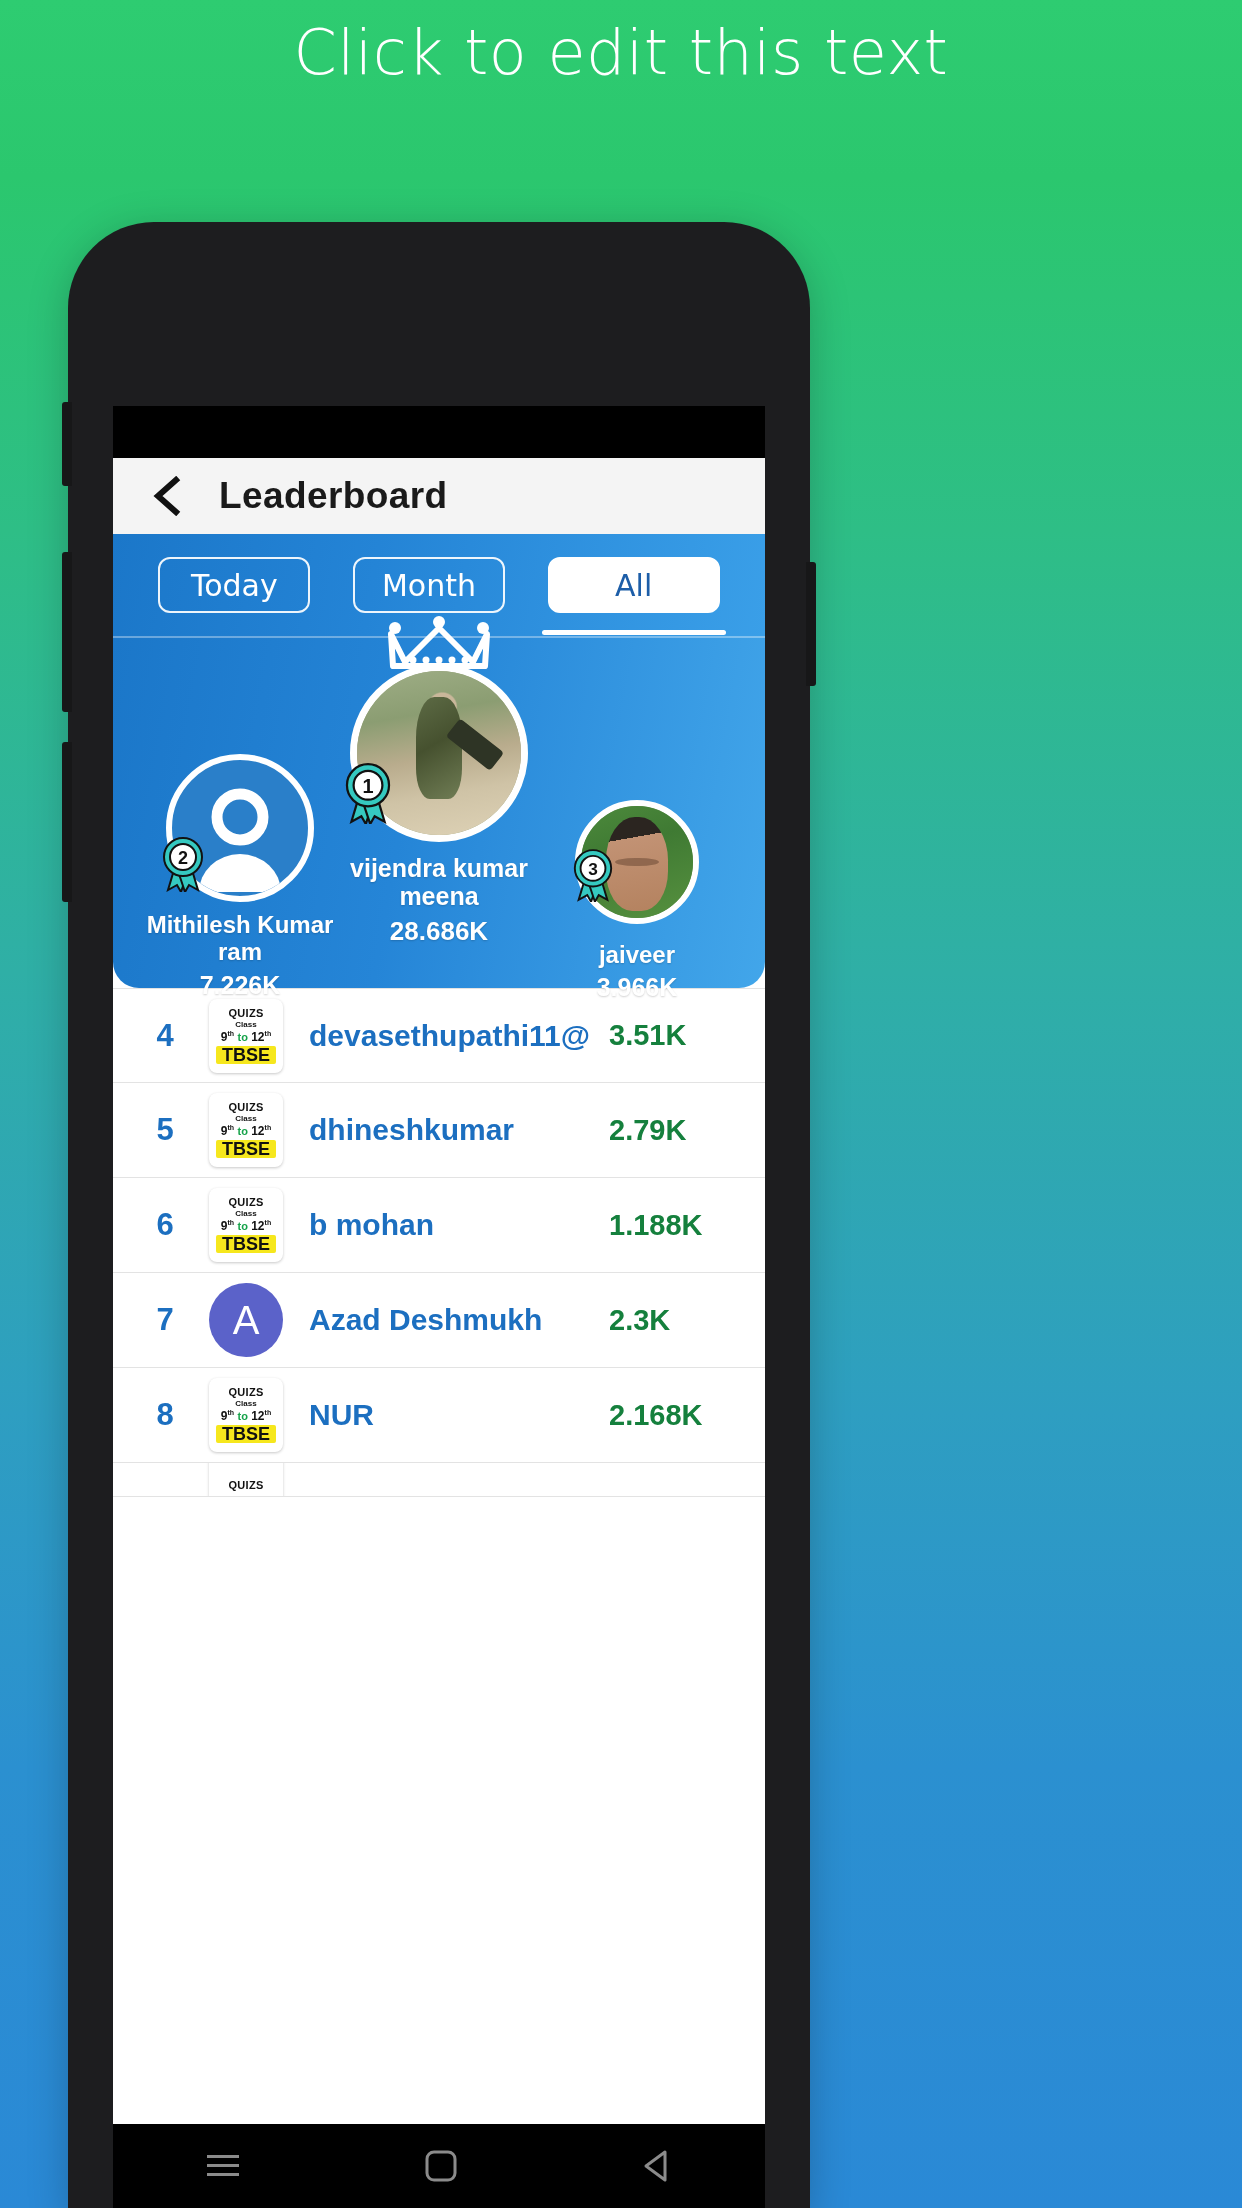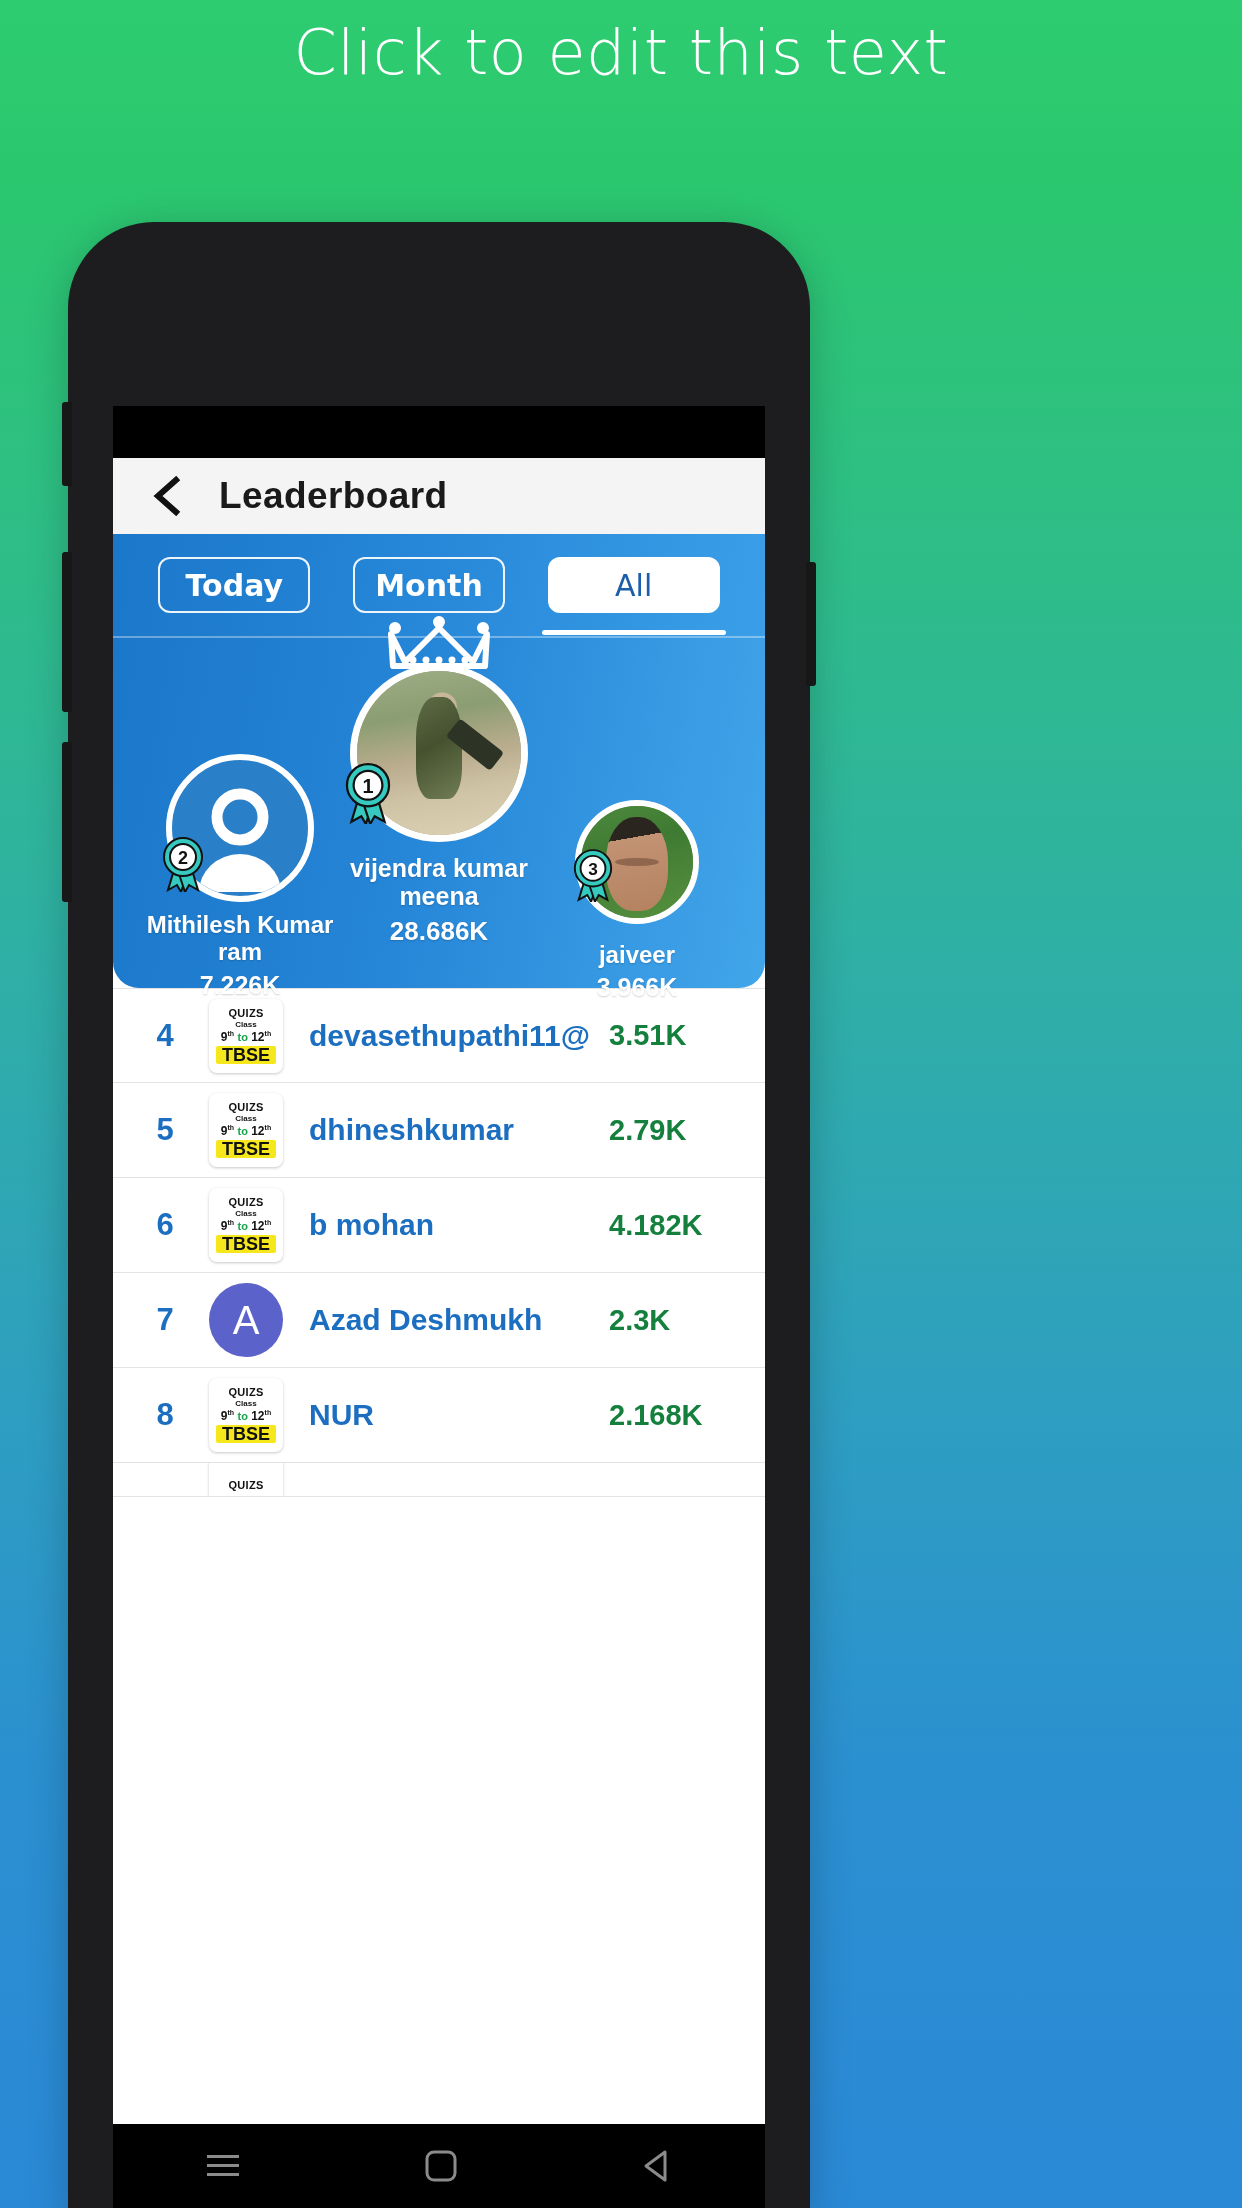--- a/index.html
+++ b/index.html
@@ -93,21 +93,21 @@
     position: relative;
   }
   .tab {
     min-width: 152px;
     height: 56px;
     border: 2px solid rgba(255,255,255,0.92);
     border-radius: 12px;
     display: flex; align-items: center; justify-content: center;
     color: #ffffff;
     font-size: 30px;
-    font-weight: 700;
+    font-weight: 400;
     cursor: pointer;
     background: transparent;
     position: relative;
     font-family: "DejaVu Sans", sans-serif;
   }
   .tab.active {
     background: #ffffff;
     color: #1d5ea8;
     border-color: #ffffff;
     min-width: 172px;
@@ -434,21 +434,21 @@
         <div class="rank">6</div>
         <div class="av">
           <div class="badge-tbse">
             <div class="bt-quizs">QUIZS</div>
             <div class="bt-class">Class</div>
             <div class="bt-range">9<sup>th</sup> <span class="to">to</span> 12<sup>th</sup></div>
             <div class="bt-tbse">TBSE</div>
           </div>
         </div>
         <div class="uname">b mohan</div>
-        <div class="uscore">4.182K</div>
+        <div class="uscore">1.188K</div>
       </div>
 
       <div class="row">
         <div class="rank">7</div>
         <div class="av">
           <div class="av-letter">A</div>
         </div>
         <div class="uname">Azad Deshmukh</div>
         <div class="uscore">2.3K</div>
       </div>

